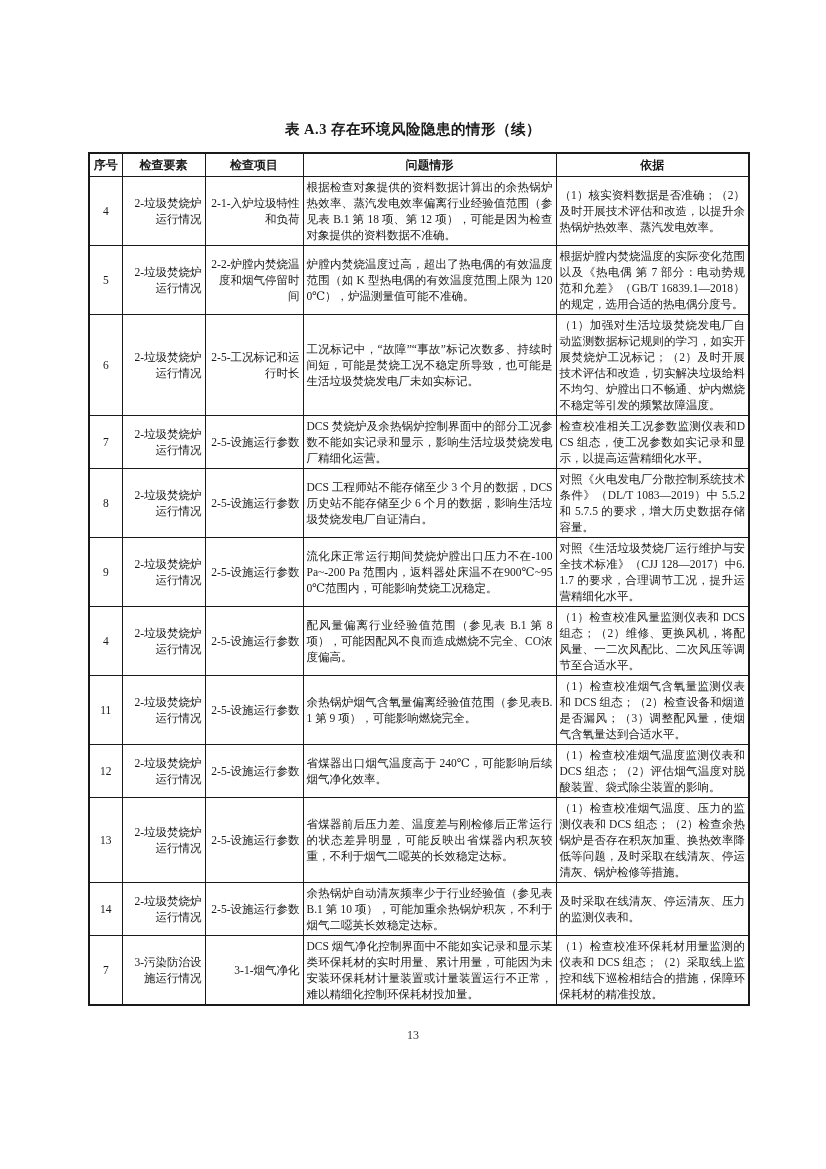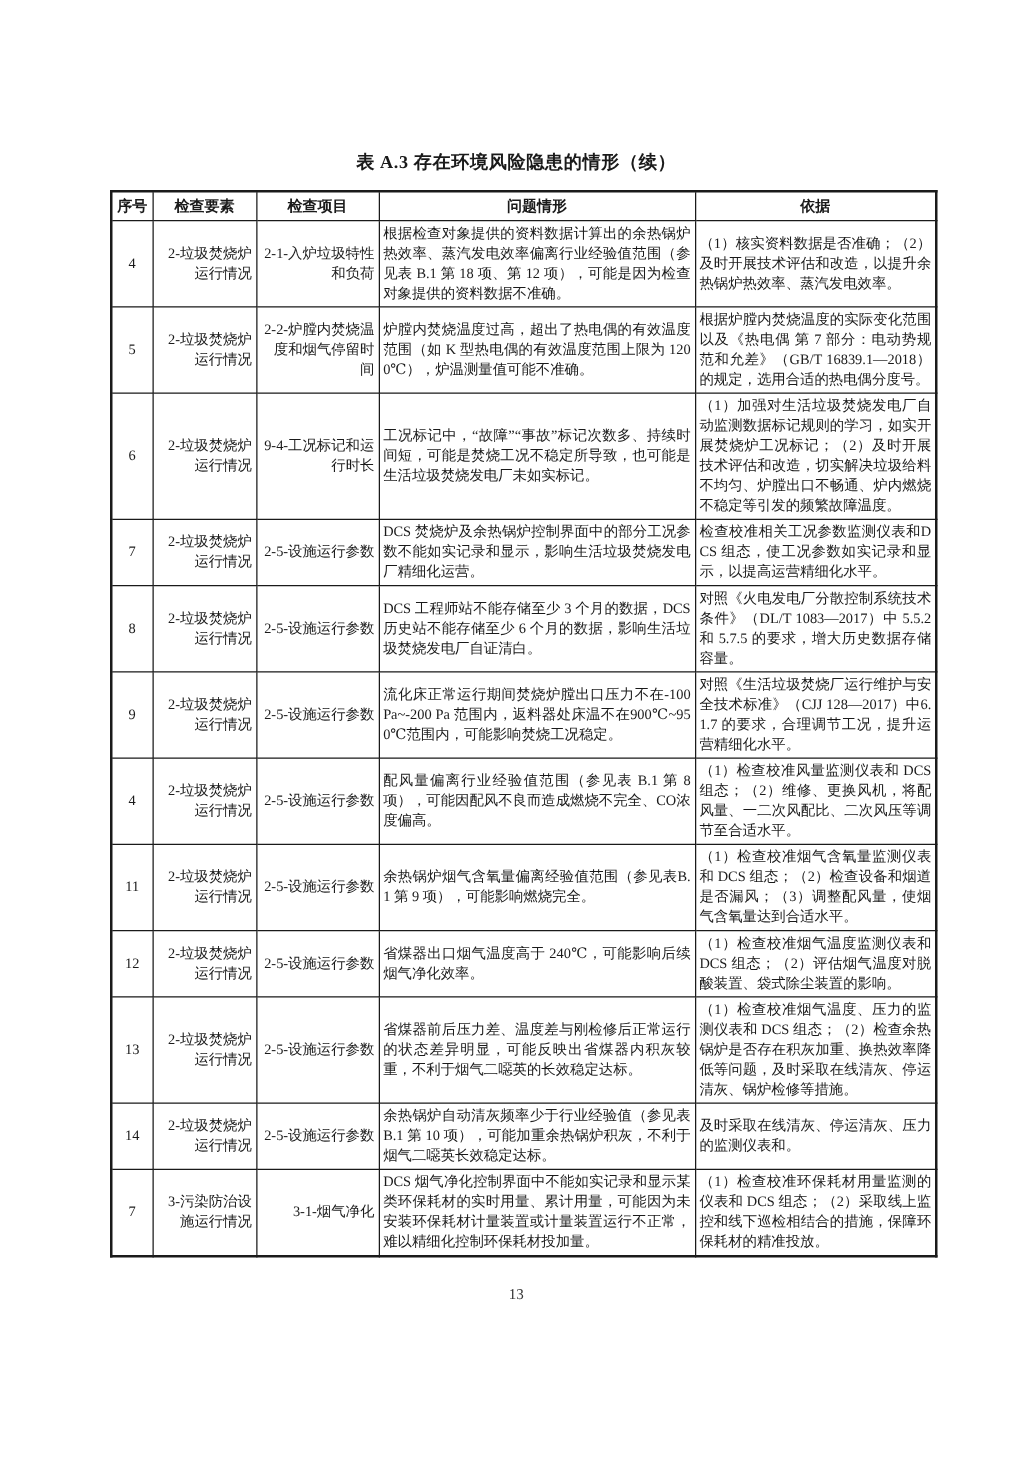--- a/index.html
+++ b/index.html
@@ -68,37 +68,37 @@
       <tr>
         <td class="c-no">5</td>
         <td class="c-el">2-垃圾焚烧炉运行情况</td>
         <td class="c-it">2-2-炉膛内焚烧温度和烟气停留时间</td>
         <td class="c-pr">炉膛内焚烧温度过高，超出了热电偶的有效温度范围（如 K 型热电偶的有效温度范围上限为 1200℃），炉温测量值可能不准确。</td>
         <td class="c-ba">根据炉膛内焚烧温度的实际变化范围以及《热电偶 第 7 部分：电动势规范和允差》（GB/T 16839.1—2018）的规定，选用合适的热电偶分度号。</td>
       </tr>
       <tr>
         <td class="c-no">6</td>
         <td class="c-el">2-垃圾焚烧炉运行情况</td>
-        <td class="c-it">9-4-工况标记和运行时长</td>
+        <td class="c-it">2-5-工况标记和运行时长</td>
         <td class="c-pr">工况标记中，“故障”“事故”标记次数多、持续时间短，可能是焚烧工况不稳定所导致，也可能是生活垃圾焚烧发电厂未如实标记。</td>
         <td class="c-ba">（1）加强对生活垃圾焚烧发电厂自动监测数据标记规则的学习，如实开展焚烧炉工况标记；（2）及时开展技术评估和改造，切实解决垃圾给料不均匀、炉膛出口不畅通、炉内燃烧不稳定等引发的频繁故障温度。</td>
       </tr>
       <tr>
         <td class="c-no">7</td>
         <td class="c-el">2-垃圾焚烧炉运行情况</td>
         <td class="c-it">2-5-设施运行参数</td>
         <td class="c-pr">DCS 焚烧炉及余热锅炉控制界面中的部分工况参数不能如实记录和显示，影响生活垃圾焚烧发电厂精细化运营。</td>
         <td class="c-ba">检查校准相关工况参数监测仪表和DCS 组态，使工况参数如实记录和显示，以提高运营精细化水平。</td>
       </tr>
       <tr>
         <td class="c-no">8</td>
         <td class="c-el">2-垃圾焚烧炉运行情况</td>
         <td class="c-it">2-5-设施运行参数</td>
         <td class="c-pr">DCS 工程师站不能存储至少 3 个月的数据，DCS 历史站不能存储至少 6 个月的数据，影响生活垃圾焚烧发电厂自证清白。</td>
-        <td class="c-ba">对照《火电发电厂分散控制系统技术条件》（DL/T 1083—2017）中 5.5.2 和 5.7.5 的要求，增大历史数据存储容量。</td>
+        <td class="c-ba">对照《火电发电厂分散控制系统技术条件》（DL/T 1083—2019）中 5.5.2 和 5.7.5 的要求，增大历史数据存储容量。</td>
       </tr>
       <tr>
         <td class="c-no">9</td>
         <td class="c-el">2-垃圾焚烧炉运行情况</td>
         <td class="c-it">2-5-设施运行参数</td>
         <td class="c-pr">流化床正常运行期间焚烧炉膛出口压力不在-100 Pa~-200 Pa 范围内，返料器处床温不在900℃~950℃范围内，可能影响焚烧工况稳定。</td>
         <td class="c-ba">对照《生活垃圾焚烧厂运行维护与安全技术标准》（CJJ 128—2017）中6.1.7 的要求，合理调节工况，提升运营精细化水平。</td>
       </tr>
       <tr>
         <td class="c-no">4</td>

